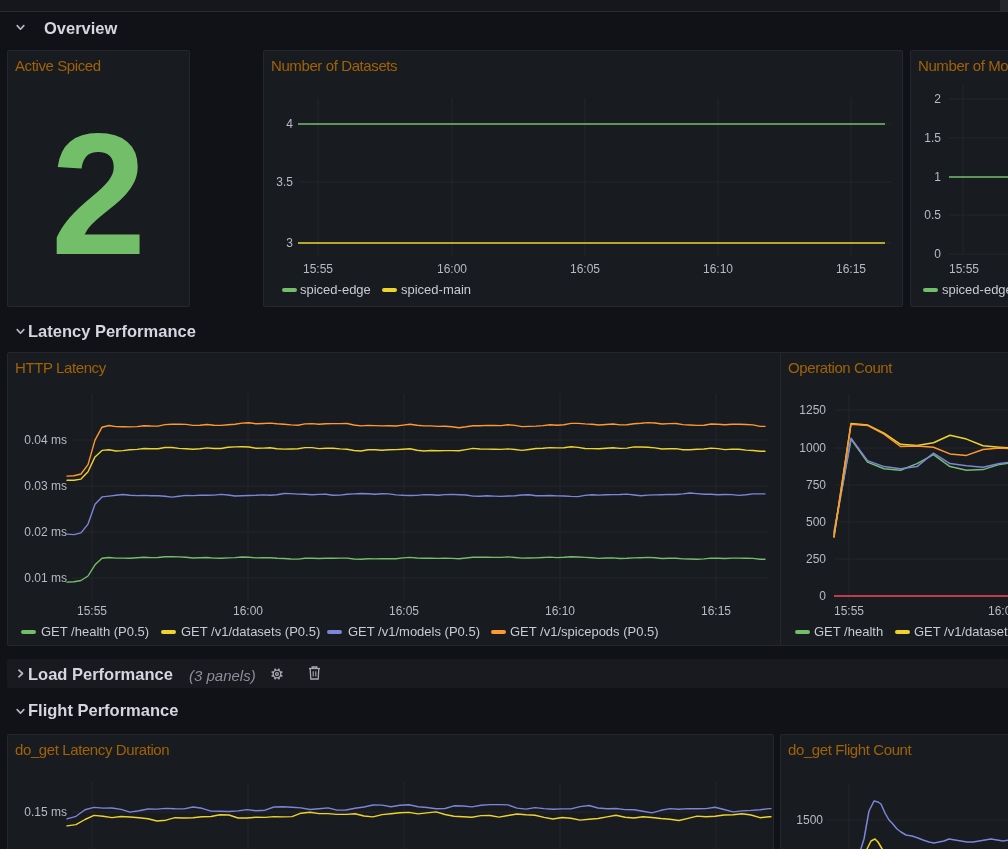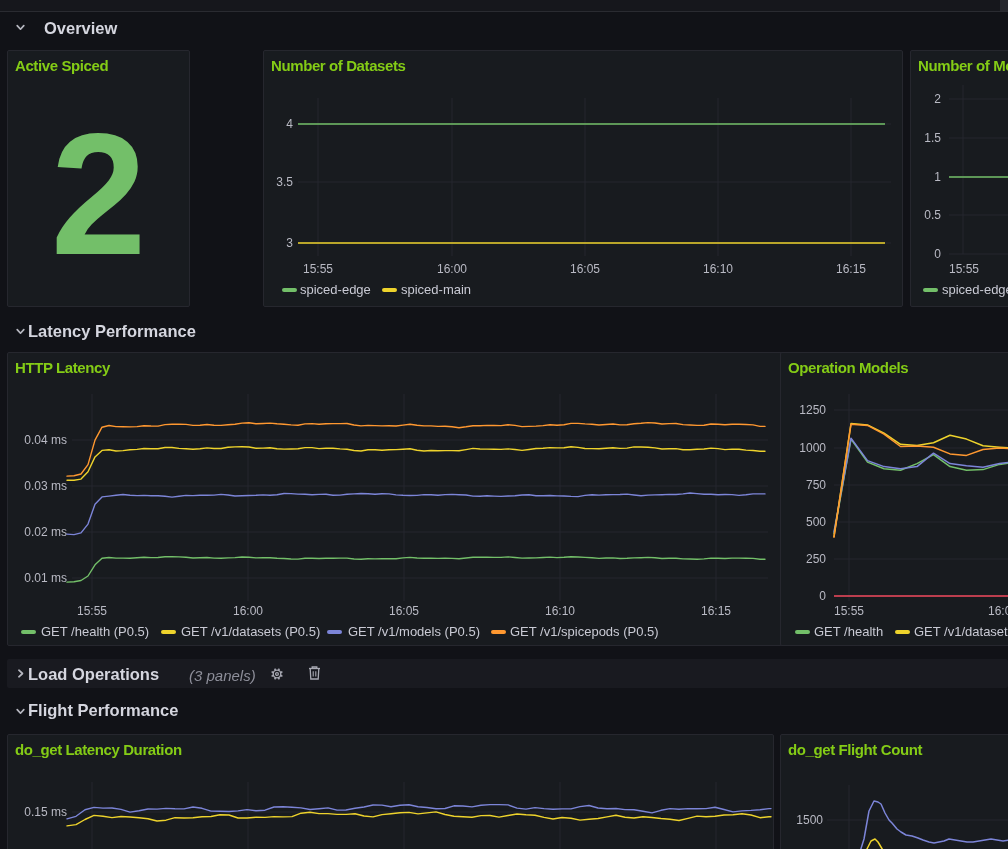--- a/index.html
+++ b/index.html
@@ -1,16 +1,16 @@
 <!DOCTYPE html>
 <html><head><meta charset="utf-8"><style>
 html,body{margin:0;padding:0;}
 body{width:1008px;height:849px;overflow:hidden;background:#111217;font-family:"Liberation Sans",sans-serif;position:relative;}
 .panel{position:absolute;background:#181b1f;border:1px solid #26272e;border-radius:2px;box-sizing:border-box;}
-.ptitle{position:absolute;left:7px;top:6px;font-size:15px;font-weight:bold;color:#84cc16;letter-spacing:-0.4px;white-space:nowrap;}
+.ptitle{position:absolute;left:7px;top:6px;font-size:15px;font-weight:normal;color:#a16207;letter-spacing:-0.4px;white-space:nowrap;}
 .sect{position:absolute;font-size:16.5px;font-weight:bold;color:#d5d6df;letter-spacing:0px;white-space:nowrap;}
 </style></head><body>
 <div style="position:absolute;left:0;top:0;width:1008px;height:12px;background:#16171c;border-bottom:1px solid #2a2b31;box-sizing:border-box;"></div>
 <div style="position:absolute;left:1000px;top:0;width:8px;height:11px;background:#26272d;"></div>
 <svg style="position:absolute;left:15px;top:22px" width="11" height="11" viewBox="0 0 11 11">
     <polyline points="2.2,3.6 5.5,7.2 8.8,3.6" fill="none" stroke="#b6b7c0" stroke-width="1.7" stroke-linecap="round" stroke-linejoin="round"></polyline>
   </svg>
 <div class="sect" style="left:28px;top:19px;margin-left:16px;">Overview</div>
 <div class="panel" style="left:7px;top:50px;width:183px;height:257px;">
 <div class="ptitle">Active Spiced</div>
@@ -98,21 +98,21 @@
 <text x="33" y="283" font-family="Liberation Sans, sans-serif" font-size="13" fill="#c9cad4" text-anchor="start" font-weight="normal">GET /health (P0.5)</text>
 <rect x="153" y="277.0" width="15" height="4" rx="2" fill="#eed32c"></rect>
 <text x="173" y="283" font-family="Liberation Sans, sans-serif" font-size="13" fill="#c9cad4" text-anchor="start" font-weight="normal">GET /v1/datasets (P0.5)</text>
 <rect x="319" y="277.0" width="15" height="4" rx="2" fill="#7c85d8"></rect>
 <text x="340" y="283" font-family="Liberation Sans, sans-serif" font-size="13" fill="#c9cad4" text-anchor="start" font-weight="normal">GET /v1/models (P0.5)</text>
 <rect x="483" y="277.0" width="15" height="4" rx="2" fill="#ff9830"></rect>
 <text x="502" y="283" font-family="Liberation Sans, sans-serif" font-size="13" fill="#c9cad4" text-anchor="start" font-weight="normal">GET /v1/spicepods (P0.5)</text>
 </svg>
   </div>
 <div class="panel" style="left:780px;top:352px;width:300px;height:294px;">
-<div class="ptitle">Operation Models</div>
+<div class="ptitle">Operation Count</div>
 <svg width="298" height="292" style="position:absolute;left:0;top:0;">
 <line x1="53" y1="57" x2="298" y2="57" stroke="#25262e" stroke-width="1"></line>
 <line x1="53" y1="95" x2="298" y2="95" stroke="#25262e" stroke-width="1"></line>
 <line x1="53" y1="132" x2="298" y2="132" stroke="#25262e" stroke-width="1"></line>
 <line x1="53" y1="169" x2="298" y2="169" stroke="#25262e" stroke-width="1"></line>
 <line x1="53" y1="206" x2="298" y2="206" stroke="#25262e" stroke-width="1"></line>
 <line x1="53" y1="243" x2="298" y2="243" stroke="#25262e" stroke-width="1"></line>
 <line x1="68" y1="41" x2="68" y2="248" stroke="#25262e" stroke-width="1"></line>
 <text x="45" y="61" font-family="Liberation Sans, sans-serif" font-size="12" fill="#b9bac4" text-anchor="end" font-weight="normal">1250</text>
 <text x="45" y="99" font-family="Liberation Sans, sans-serif" font-size="12" fill="#b9bac4" text-anchor="end" font-weight="normal">1000</text>
@@ -130,21 +130,21 @@
 <rect x="14" y="277.0" width="15" height="4" rx="2" fill="#73bf69"></rect>
 <text x="33" y="283" font-family="Liberation Sans, sans-serif" font-size="13" fill="#c9cad4" text-anchor="start" font-weight="normal">GET /health</text>
 <rect x="114" y="277.0" width="15" height="4" rx="2" fill="#eed32c"></rect>
 <text x="133" y="283" font-family="Liberation Sans, sans-serif" font-size="13" fill="#c9cad4" text-anchor="start" font-weight="normal">GET /v1/datasets</text>
 </svg>
   </div>
 <div style="position:absolute;left:7px;top:659px;width:1001px;height:29px;background:#191a20;border-radius:2px;"></div>
 <svg style="position:absolute;left:15px;top:668px" width="11" height="11" viewBox="0 0 11 11">
     <polyline points="3.9,2.2 7.5,5.5 3.9,8.8" fill="none" stroke="#b6b7c0" stroke-width="1.7" stroke-linecap="round" stroke-linejoin="round"></polyline>
   </svg>
-<div class="sect" style="left:28px;top:665px;">Load Operations</div>
+<div class="sect" style="left:28px;top:665px;">Load Performance</div>
 <div style="position:absolute;left:189px;top:667px;font-size:15px;font-style:italic;color:#8d8e99;">(3 panels)</div>
 <svg style="position:absolute;left:270px;top:667px" width="14" height="14" viewBox="0 0 15 15">
 <circle cx="7.5" cy="7.5" r="4.1" fill="none" stroke="#a8a9b3" stroke-width="1.5"></circle>
 <circle cx="7.5" cy="7.5" r="1.5" fill="none" stroke="#a8a9b3" stroke-width="1.3"></circle>
 <line x1="11.3" y1="9.1" x2="13.3" y2="9.9" stroke="#a8a9b3" stroke-width="1.7"></line>
     <line x1="9.1" y1="11.3" x2="9.9" y2="13.3" stroke="#a8a9b3" stroke-width="1.7"></line>
     <line x1="5.9" y1="11.3" x2="5.1" y2="13.3" stroke="#a8a9b3" stroke-width="1.7"></line>
     <line x1="3.7" y1="9.1" x2="1.7" y2="9.9" stroke="#a8a9b3" stroke-width="1.7"></line>
     <line x1="3.7" y1="5.9" x2="1.7" y2="5.1" stroke="#a8a9b3" stroke-width="1.7"></line>
     <line x1="5.9" y1="3.7" x2="5.1" y2="1.7" stroke="#a8a9b3" stroke-width="1.7"></line>

